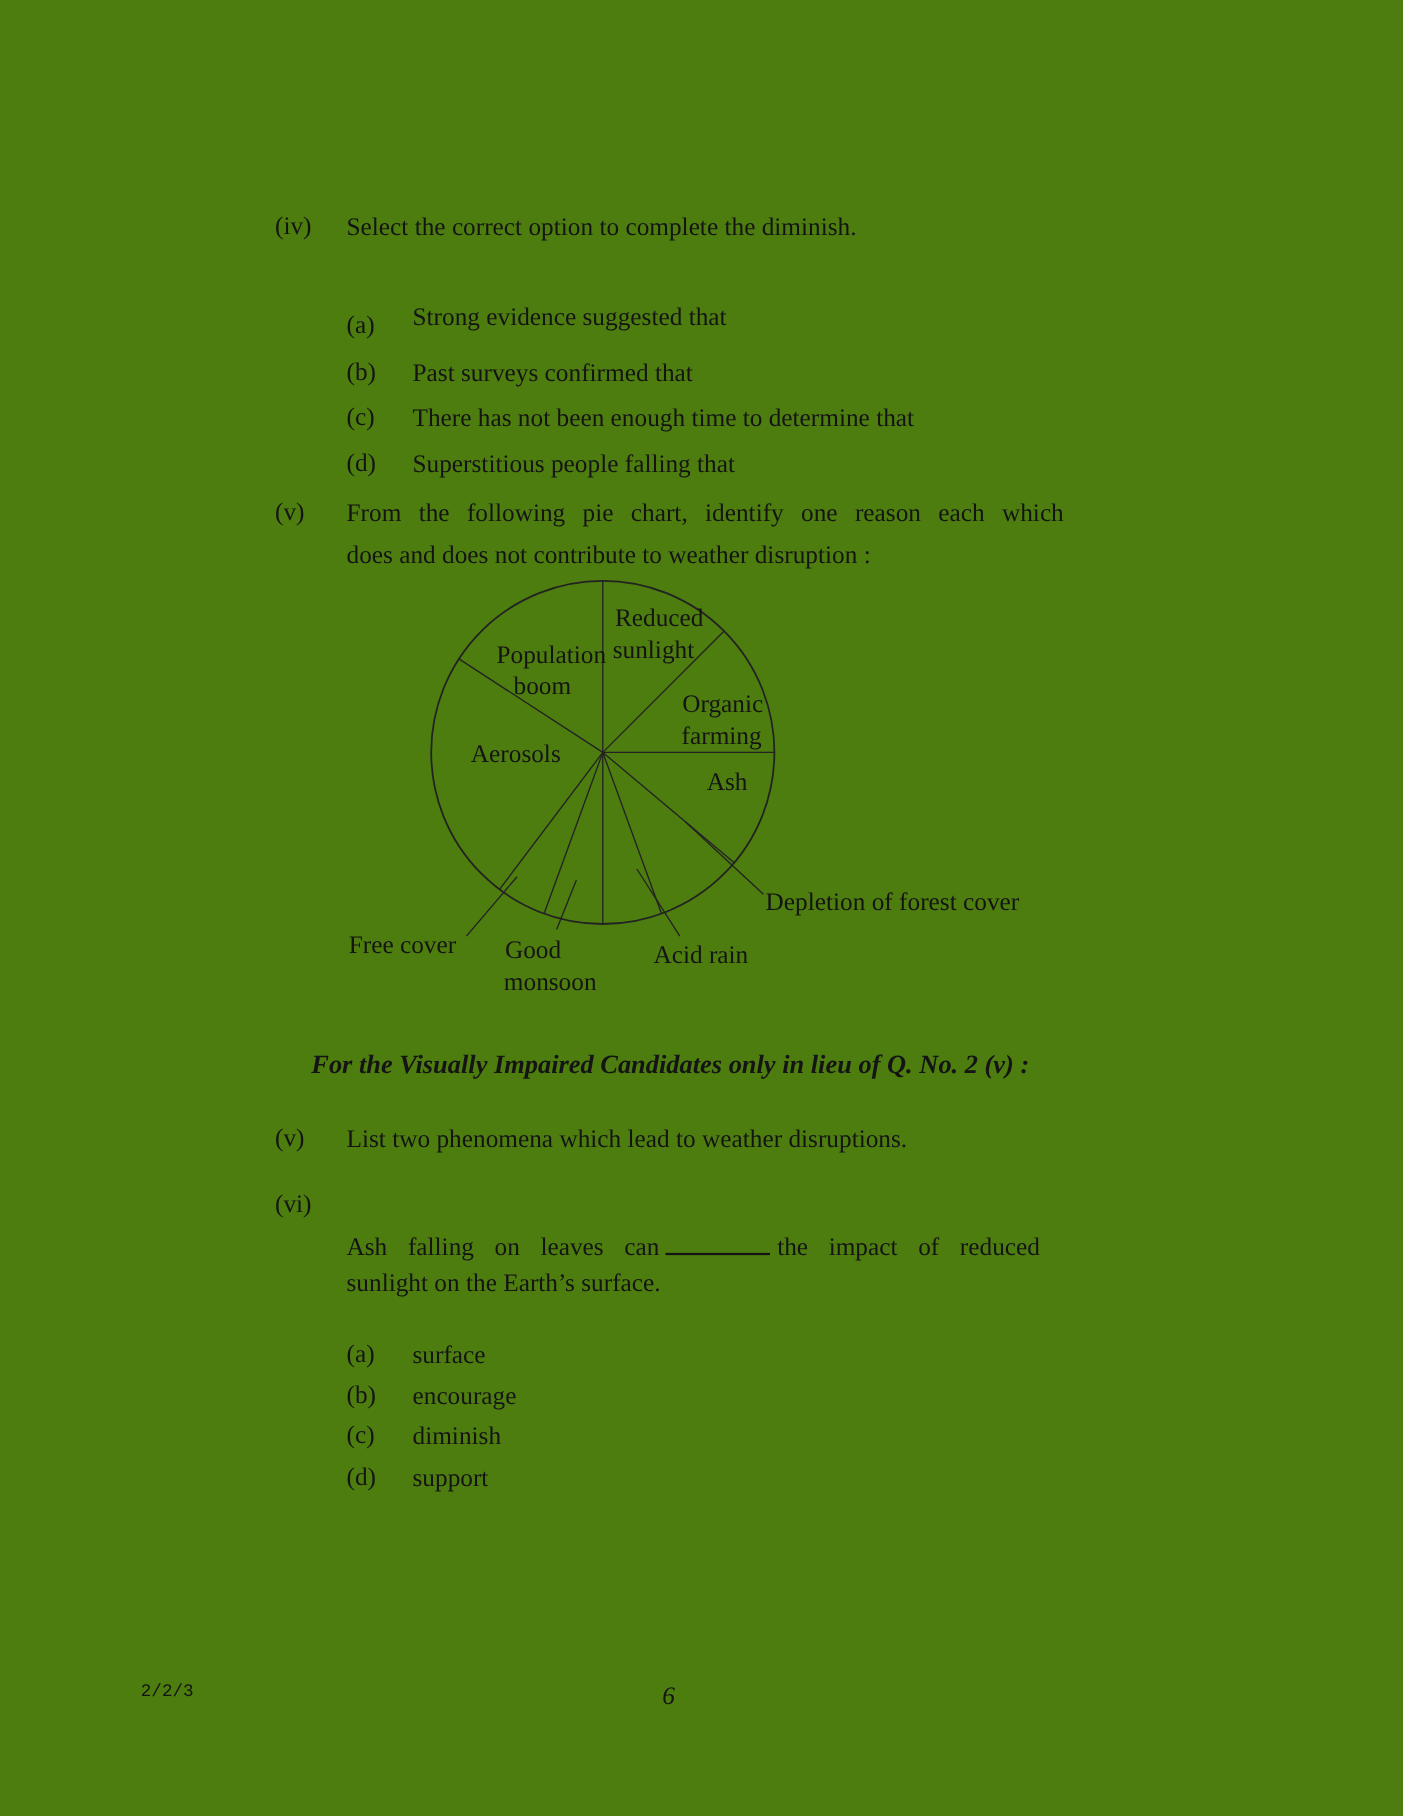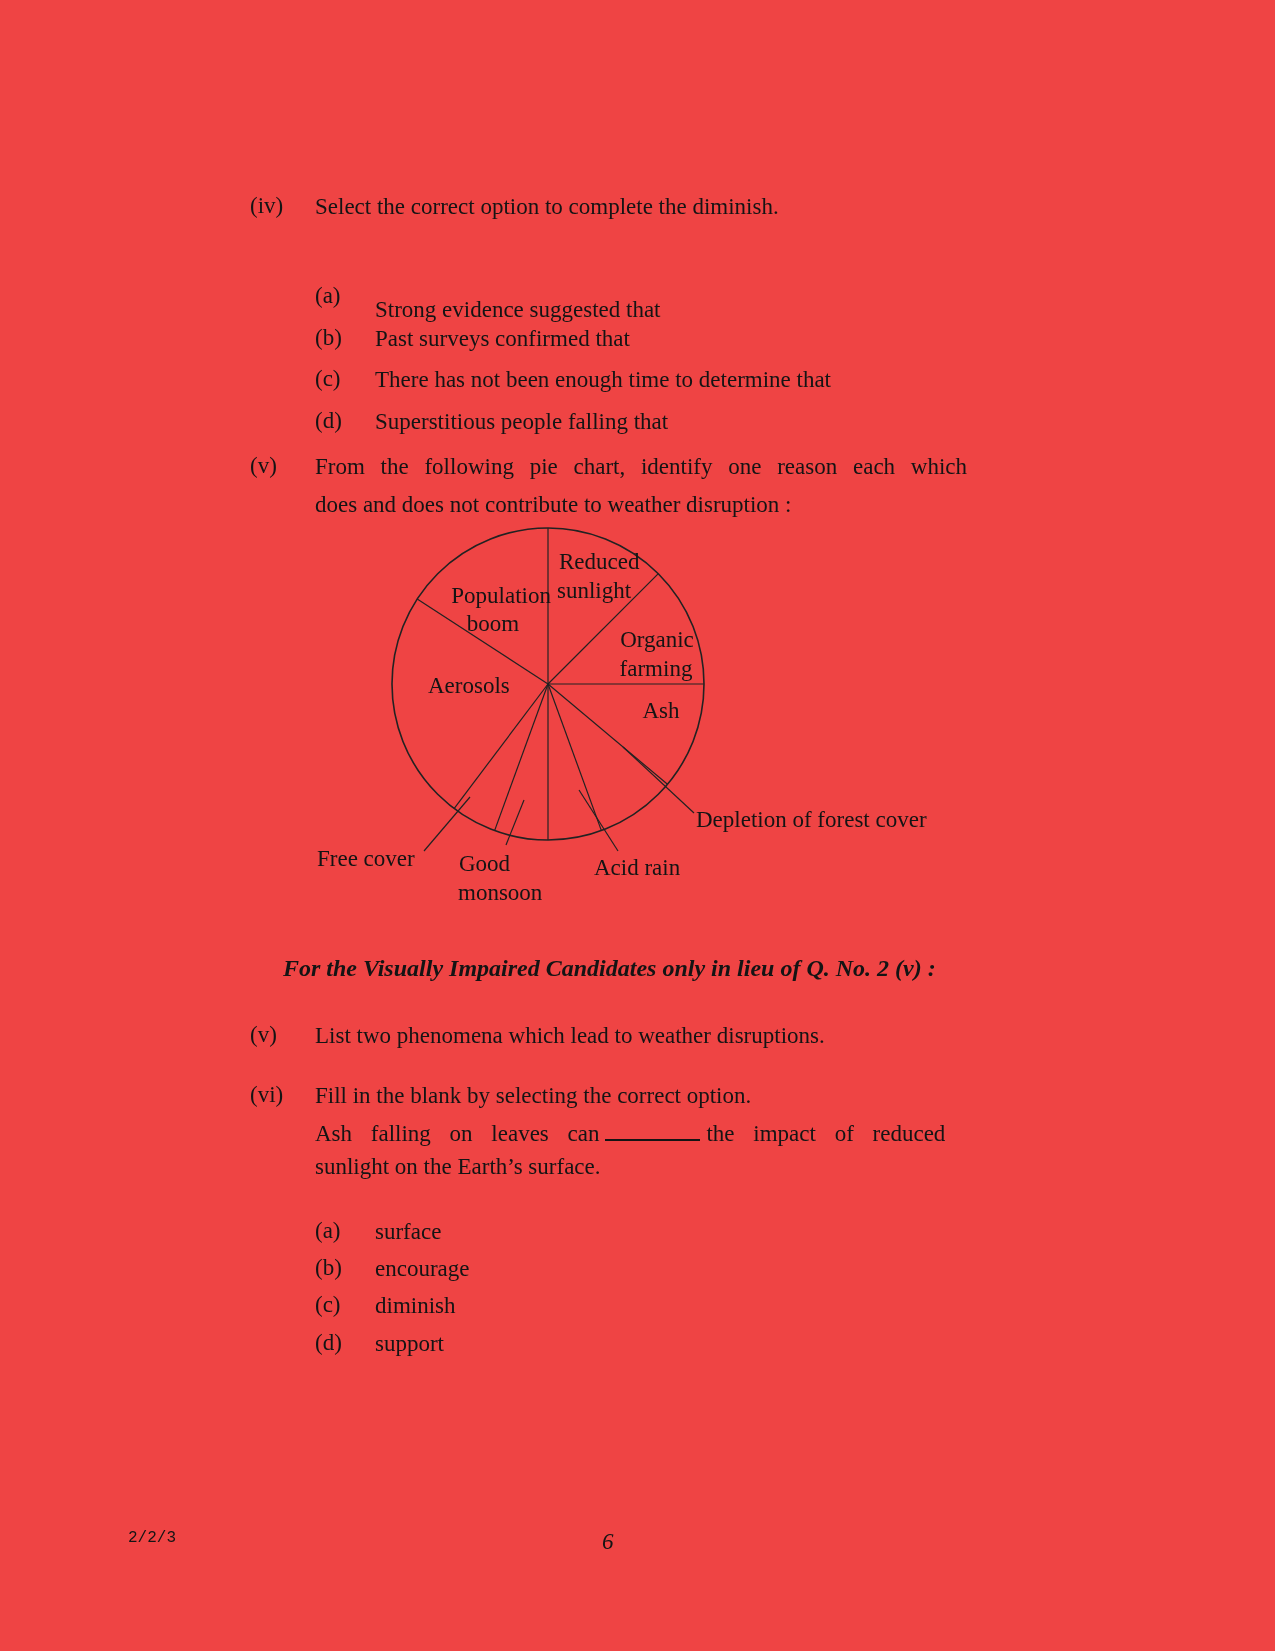--- a/index.html
+++ b/index.html
@@ -1,20 +1,20 @@
 <!DOCTYPE html>
 <html><head>
 <meta charset="utf-8">
 <style>
   html,body { margin:0; padding:0; background:#e8e8e8; }
   .page {
     position:relative;
     width:1275px; height:1651px;
     margin:0 auto;
-    background:#ef4444;
+    background:#4d7c0f;
     font-family:"Liberation Serif", serif;
     color:#141414;
     font-size:23px;
     overflow:hidden;
   }
   .abs { position:absolute; white-space:nowrap; line-height:1.25; }
   .marker { position:absolute; white-space:nowrap; }
   .blank {
     display:inline-block;
     border-bottom:2px solid #141414;
@@ -45,21 +45,21 @@
 </head>
 <body>
 
 <div class="page">
 
   <span class="marker" style="left:250px; top:193px;">(iv)</span>
   <span class="abs" style="left:315px; top:193px;">Select the correct option to complete the diminish.</span>
 
 
   <span class="marker" style="left:315px; top:283px;">(a)</span>
-  <span class="abs" style="left:375px; top:296px;text-align:center;">Strong evidence suggested that</span>
+  <span class="abs" style="left:375px; top:274px;text-align:center;">Strong evidence suggested that</span>
   <span class="marker" style="left:315px; top:325px;">(b)</span>
   <span class="abs" style="left:375px; top:325px;">Past surveys confirmed that</span>
   <span class="marker" style="left:315px; top:366px;">(c)</span>
   <span class="abs" style="left:375px; top:366px;">There has not been enough time to determine that</span>
   <span class="marker" style="left:315px; top:408px;">(d)</span>
   <span class="abs" style="left:375px; top:408px;">Superstitious people falling that</span>
 
   <span class="marker" style="left:250px; top:453px;">(v)</span>
   <span class="abs justify-wide" style="left:315px; top:453px;">From the following pie chart, identify one reason each which</span>
   <span class="abs" style="left:315px; top:491px;">does and does not contribute to weather disruption :</span>
@@ -98,21 +98,20 @@
     <text x="458" y="900">monsoon</text>
     <text x="317" y="866">Free cover</text>
   </svg>
 
   <span class="abs heading-vi" style="left:283px; top:953px;">For the Visually Impaired Candidates only in lieu of Q. No. 2 (v) :</span>
 
   <span class="marker" style="left:250px; top:1022px;">(v)</span>
   <span class="abs" style="left:315px; top:1022px;">List two phenomena which lead to weather disruptions.</span>
 
   <span class="marker" style="left:250px; top:1082px;">(vi)</span>
-  <span class="abs" style="left:315px; top:1082px;">Fill in the blank by selecting the correct option.</span>
 
   <div class="abs justify-wide2" style="left:315px; top:1119px;">
     <span>Ash falling on leaves can</span><span class="blank blank-vi"></span><span>the impact of reduced</span>
   </div>
   <span class="abs" style="left:315px; top:1153px;">sunlight on the Earth’s surface.</span>
 
   <span class="marker" style="left:315px; top:1218px;">(a)</span>
   <span class="abs" style="left:375px; top:1218px;">surface</span>
   <span class="marker" style="left:315px; top:1255px;">(b)</span>
   <span class="abs" style="left:375px; top:1255px;">encourage</span>

